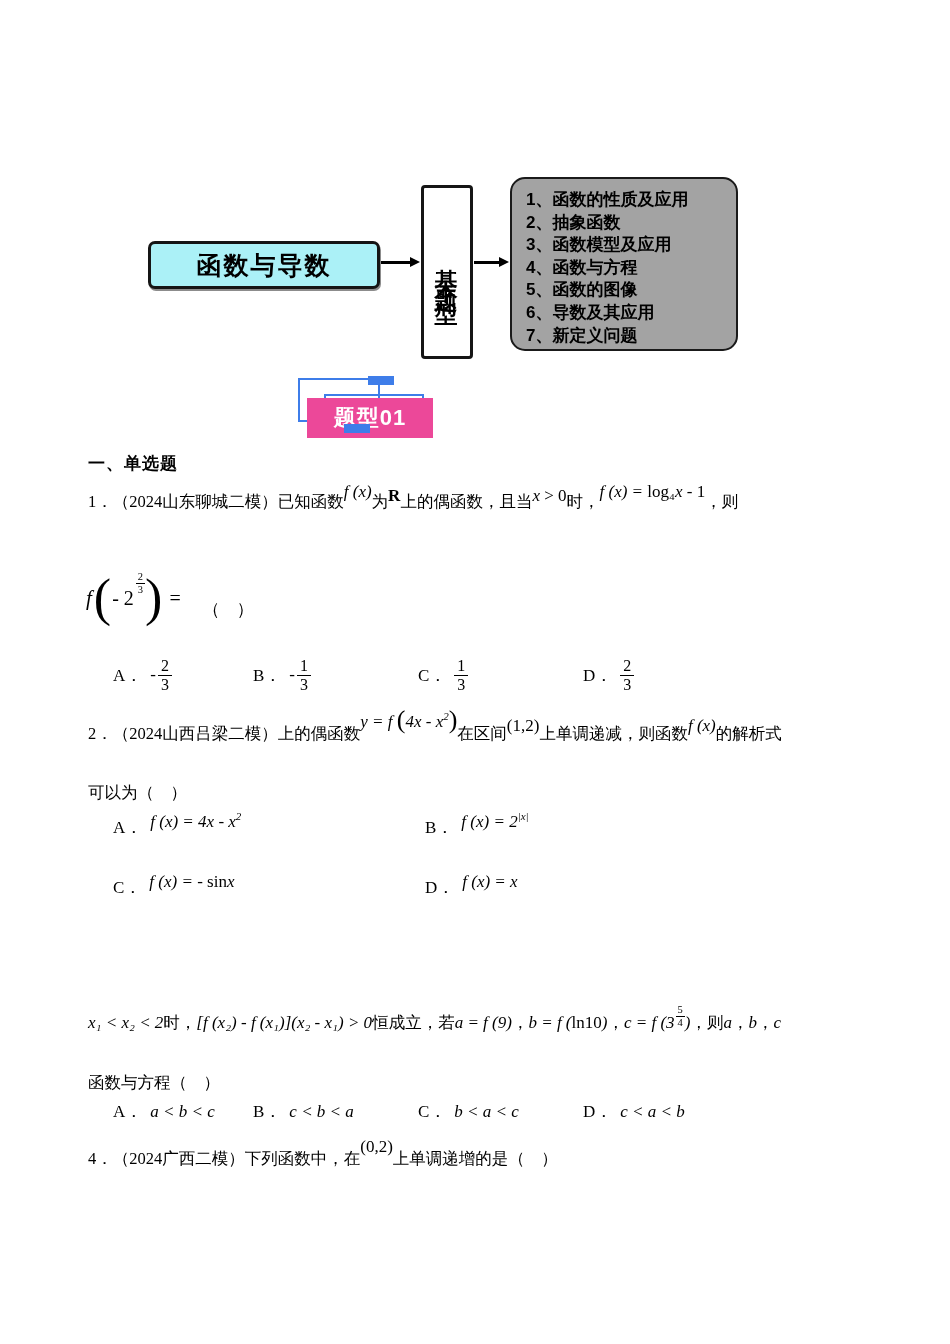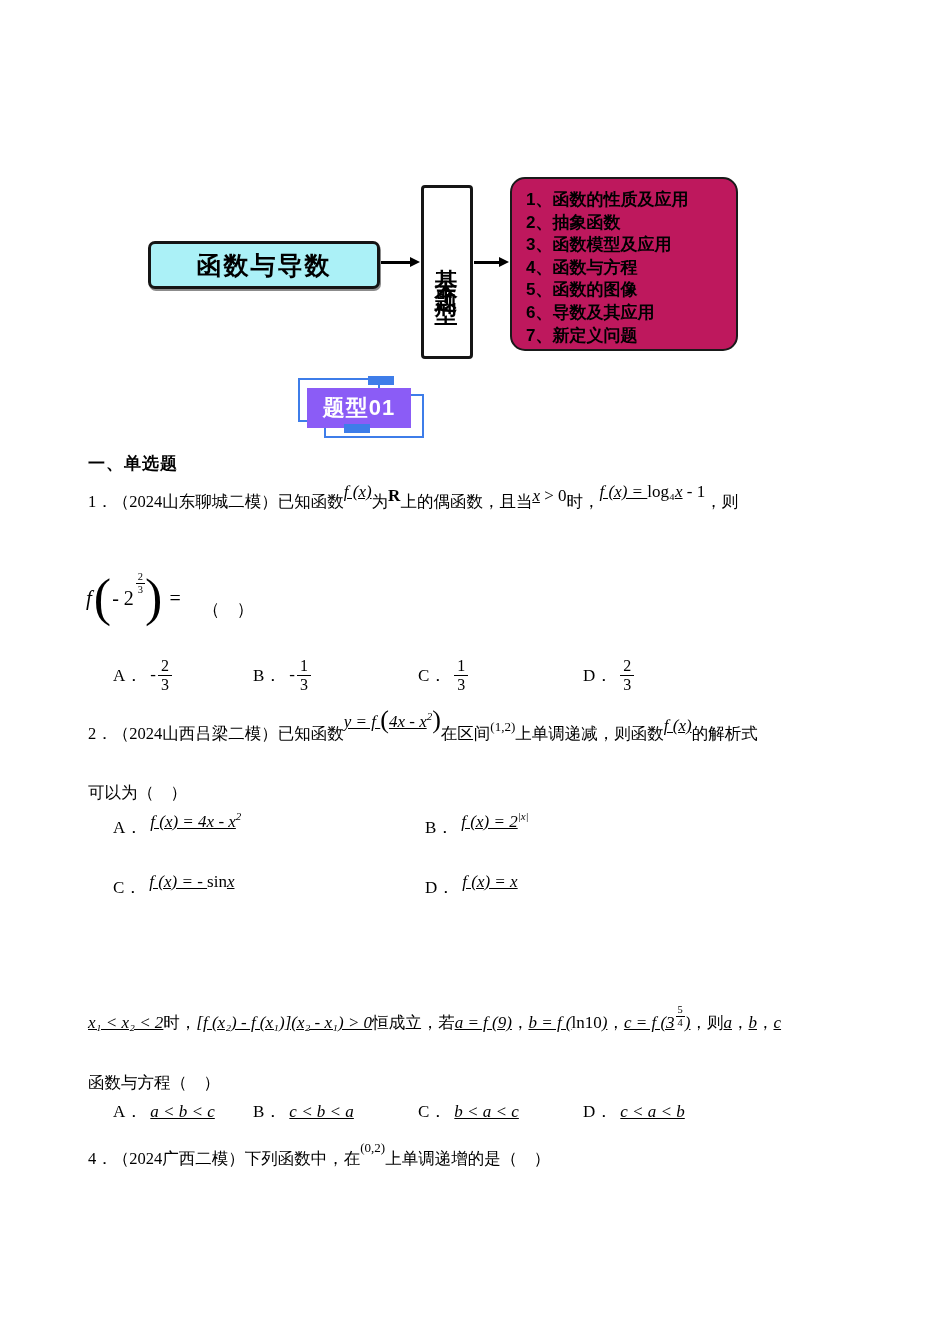--- a/index.html
+++ b/index.html
@@ -15,53 +15,53 @@
              background:#abf1f7;border:3px solid #151515;border-radius:7px;
              display:flex;align-items:center;justify-content:center;
              font-family:"Liberation Sans",sans-serif;font-weight:bold;font-size:25px;letter-spacing:2px;
              box-shadow:1px 2px 0 rgba(0,0,0,.45);}
   .node-pivot{position:absolute;left:421px;top:185px;width:46px;height:168px;
               background:#fff;border:3px solid #151515;border-radius:4px;
               display:flex;align-items:center;justify-content:center;}
   .node-pivot .vtext{writing-mode:vertical-rl;text-orientation:upright;
               font-family:"Liberation Sans",sans-serif;font-weight:bold;font-size:23px;letter-spacing:11px;}
   .node-list{position:absolute;left:510px;top:177px;width:228px;height:174px;
-             background:#be185d;border:2.5px solid #1a1a1a;border-radius:15px;
+             background:#a3a3a3;border:2.5px solid #1a1a1a;border-radius:15px;
              padding:10px 0 0 14px;box-sizing:border-box;}
   .node-list .item{font-family:"Liberation Sans",sans-serif;font-weight:bold;
              font-size:17px;line-height:22.6px;white-space:nowrap;}
   .arrow{position:absolute;height:2.5px;background:#000;}
   .arrow:after{content:"";position:absolute;right:-9px;top:-4.5px;width:0;height:0;
                border-left:10px solid #000;border-top:5.5px solid transparent;border-bottom:5.5px solid transparent;}
   .arrow-1{left:381px;top:261px;width:30px;}
   .arrow-2{left:474px;top:261px;width:26px;}
 
   
   .badge-group{position:absolute;left:298px;top:376px;width:420px;height:64px;}
   .bg-outline1{position:absolute;left:0;top:2px;width:78px;height:40px;background:#fff;
                border:2.5px solid #3e7de9;z-index:1;}
   .bg-outline2{position:absolute;left:26px;top:18px;width:96px;height:40px;
                border:2.5px solid #3e7de9;z-index:1;}
-  .bg-main{position:absolute;left:9px;top:12px;width:104px;height:40px;background:#8b5cf6;z-index:3;
+  .bg-main{position:absolute;left:9px;top:22px;width:126px;height:40px;background:#ec4899;z-index:3;
            display:flex;align-items:center;justify-content:center;color:#fff;
            font-family:"Liberation Sans",sans-serif;font-weight:bold;font-size:22px;letter-spacing:1px;}
   .bg-tab-top{position:absolute;left:70px;top:0;width:26px;height:9px;background:#3e7de9;z-index:4;}
   .bg-tab-bot{position:absolute;left:46px;top:48px;width:26px;height:9px;background:#3e7de9;z-index:4;}
   .section-title{position:absolute;left:132px;top:15px;color:#3333cc;white-space:nowrap;
            font-family:"Liberation Sans",sans-serif;font-weight:bold;font-size:22px;letter-spacing:2.5px;}
 
   
   .subheading{position:absolute;left:88px;top:452px;font-family:"Liberation Sans",sans-serif;
               font-weight:bold;font-size:17px;letter-spacing:1px;text-align:center;}
   .line{position:absolute;font-size:16.5px;line-height:30px;white-space:nowrap;}
-  .mi{font-family:"Liberation Serif",serif;font-style:italic;font-size:17px;text-decoration:underline;}
+  .mi{font-family:"Liberation Serif",serif;font-style:italic;font-size:17px;}
   .mr{font-family:"Liberation Serif",serif;font-size:17px;}
   .mb{font-weight:bold;}
   .sm{font-size:14px;}
-  .lg{font-size:13px;}
+  .lg{font-size:17px;}
   .r6{position:relative;top:-6px;display:inline-block;}
   .r8{position:relative;top:-8px;display:inline-block;}
   .r10{position:relative;top:-10px;display:inline-block;}
   .r12{position:relative;top:-12px;display:inline-block;}
   .sup{position:relative;top:-7px;font-size:11px;font-style:italic;}
   .bigp{font-size:26px;font-family:"Liberation Serif",serif;position:relative;top:1px;}
 
   
   .fr{display:inline-flex;flex-direction:column;align-items:center;line-height:1.12;
       font-size:16px;font-family:"Liberation Serif",serif;vertical-align:middle;}
@@ -159,21 +159,21 @@
   </div>
   <div class="opt" style="left:583px;top:650px;height:50px;">
     <span class="lbl">D．</span>
     <span class="fr">
         <span class="n">2</span>
         <span>3</span>
       </span>
   </div>
 
   <div class="line" style="left:88px;top:716px;">
-    <span>2．</span><span>（2024山西吕梁二模）已知函数</span><span class="r12"><span class="mi">y = f </span><span class="bigp">(</span><span class="mi">4x - x</span><span class="sup">2</span><span class="bigp">)</span></span><span>在区间</span><span class="mr lg r8">(1,2)</span><span>上单调递减，则函数</span><span class="mi r8">f (x)</span><span>的解析式</span>
+    <span>2．</span><span>（2024山西吕梁二模）上的偶函数</span><span class="r12"><span class="mi">y = f </span><span class="bigp">(</span><span class="mi">4x - x</span><span class="sup">2</span><span class="bigp">)</span></span><span>在区间</span><span class="mr lg r8">(1,2)</span><span>上单调递减，则函数</span><span class="mi r8">f (x)</span><span>的解析式</span>
   </div>
 
   <div class="line" style="left:88px;top:778px;">
     <span>可以为（　）</span>
   </div>
 
   <div class="opt" style="left:113px;top:816px;">
     <span class="lbl">A．</span>
     <span class="r6"><span class="mi">f (x) = 4x - x</span><span class="sup">2</span></span>
   </div>

